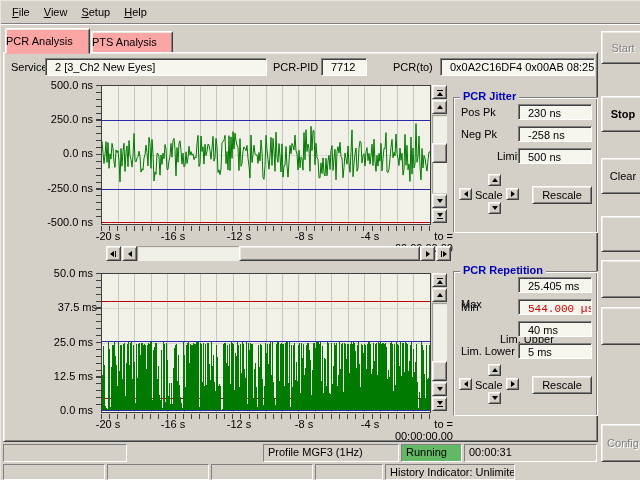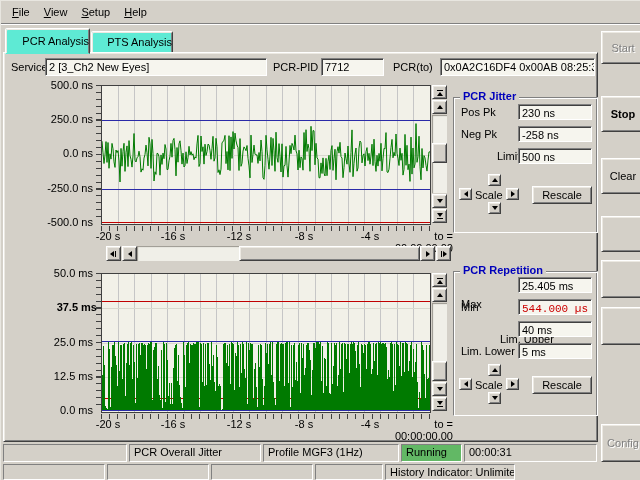--- a/index.html
+++ b/index.html
@@ -22,30 +22,30 @@
     background:#f6f5ee;border:1px solid;
     border-color:#808080 #ffffff #ffffff #808080;
     box-shadow:inset 1px 1px 0 #404040;
   }
   .btn{
     display:flex;align-items:center;justify-content:center;
     cursor:default;user-select:none;
   }
   .btn.disabled{color:#808080;text-shadow:1px 1px 0 #ffffff;}
   .field{
-    padding:2px 3px;overflow:hidden;white-space:nowrap;
+    padding:2px 9px;overflow:hidden;white-space:nowrap;
   }
   
   #menubar{left:0;top:0;width:640px;height:22px;display:flex;align-items:center;padding-left:4px;border-radius:11px;}
   .menu-item{padding:3px 7px;}
   
   .tab{
     border:1px solid;border-color:#ffffff #404040 transparent #ffffff;
     box-shadow:inset 1px 1px 0 #ece9e2, inset -1px 0 0 #808080;
-    background:#5eead4;display:flex;align-items:center;justify-content:flex-end;
+    background:#fca5a5;display:flex;align-items:center;justify-content:flex-start;
     border-top-left-radius:2px;border-top-right-radius:2px;
   }
   .tab.active{z-index:3;}
   
   #main-panel{
     left:2px;top:51px;width:595px;height:390px;background:#d4d0c8;
     border:1px solid;border-color:#ffffff #404040 #404040 #ffffff;
     box-shadow:inset 1px 1px 0 #ece9e2, inset -1px -1px 0 #808080;
   }
   .lbl{white-space:nowrap;}
@@ -103,21 +103,21 @@
   </div>
   <div class="abs tab" style="left:90px;top:30px;width:82px;height:22px;">
     <span>PTS Analysis</span>
   </div>
 
   <div id="main-panel" class="abs"></div>
 
   <span class="abs lbl" style="left:10px;top:60px;">Service</span>
   <div class="abs sunken field" style="left:44px;top:57px;width:222px;height:18px;"><span>2 [3_Ch2 New Eyes]</span></div>
   <span class="abs lbl" style="left:272px;top:60px;">PCR-PID</span>
-  <div class="abs sunken field" style="left:320px;top:57px;width:63px;height:18px;"><span>7712</span></div>
+  <div class="abs sunken field" style="left:320px;top:57px;width:46px;height:18px;"><span>7712</span></div>
   <span class="abs lbl" style="left:392px;top:60px;">PCR(to)</span>
   <div class="abs sunken field" style="left:439px;top:57px;width:155px;height:18px;"><span>0x0A2C16DF4  0x00AB  08:25:3</span></div>
 
   <span class="abs ylabel" style="left:24px;top:78px;">500.0 ns</span>
   <span class="abs ylabel" style="left:24px;top:112px;">250.0 ns</span>
   <span class="abs ylabel" style="left:24px;top:146px;">0.0 ns</span>
   <span class="abs ylabel" style="left:24px;top:181px;">-250.0 ns</span>
   <span class="abs ylabel" style="left:24px;top:215px;">-500.0 ns</span>
   <div class="abs ytick-strip" style="left:95px;top:84px;height:138px;"></div>
   <div class="abs plot" style="left:100px;top:84px;width:330px;height:140px;">
@@ -170,21 +170,21 @@
     <div class="abs raised btn" style="left:314px;top:0;width:15px;height:15px;">
         <span class="tri t-rt"></span>
       </div>
     <div class="abs raised btn" style="left:330px;top:0;width:15px;height:15px;">
         <span class="vbar"></span>
         <span class="tri t-rt"></span>
       </div>
   </div>
 
   <span class="abs ylabel" style="left:24px;top:266px;">50.0 ms</span>
-  <span class="abs ylabel" style="left:28px;top:300px;font-weight:bold;">37.5 ms</span>
+  <span class="abs ylabel" style="left:28px;top:300px;">37.5 ms</span>
   <span class="abs ylabel" style="left:24px;top:335px;">25.0 ms</span>
   <span class="abs ylabel" style="left:24px;top:369px;">12.5 ms</span>
   <span class="abs ylabel" style="left:24px;top:403px;">0.0 ms</span>
   <div class="abs ytick-strip" style="left:95px;top:272px;height:138px;"></div>
   <div class="abs plot" style="left:100px;top:272px;width:330px;height:140px;">
     <svg id="rep-svg" width="328" height="138">
         <path d="M16.4 0 V138 M32.8 0 V138 M49.2 0 V138 M65.6 0 V138 M82.0 0 V138 M98.4 0 V138 M114.8 0 V138 M131.2 0 V138 M147.6 0 V138 M164.0 0 V138 M180.4 0 V138 M196.8 0 V138 M213.2 0 V138 M229.6 0 V138 M246.0 0 V138 M262.4 0 V138 M278.8 0 V138 M295.2 0 V138 M311.6 0 V138 " stroke="#c6c6c6" stroke-width="1" fill="none" shape-rendering="crispEdges"></path>
         <path d="M0 34.5 H328 M0 69.0 H328 M0 103.5 H328 " stroke="#d9d8cf" stroke-width="1" fill="none" shape-rendering="crispEdges"></path>
         <line x1="0" x2="328" y1="27.6" y2="27.6" stroke="#c00000" stroke-width="1" shape-rendering="crispEdges"></line>
         <line x1="0" x2="328" y1="124.2" y2="124.2" stroke="#c00000" stroke-width="1" shape-rendering="crispEdges"></line>
@@ -284,21 +284,20 @@
       <span>Clear</span>
     </div>
   <div class="abs raised btn" style="left:600px;top:215px;width:44px;height:36px;"></div>
   <div class="abs raised btn" style="left:600px;top:259px;width:44px;height:38px;"></div>
   <div class="abs raised btn" style="left:600px;top:306px;width:44px;height:38px;"></div>
   <div class="abs raised btn disabled" style="left:600px;top:423px;width:44px;height:38px;">
       <span>Config</span>
     </div>
 
   <div class="abs status-panel" style="left:2px;top:443px;width:124px;height:18px;"><span></span></div>
-  <div class="abs status-panel" style="left:128px;top:443px;width:132px;height:18px;"><span>PCR Overall Jitter</span></div>
   <div class="abs status-panel" style="left:262px;top:443px;width:136px;height:18px;"><span>Profile MGF3 (1Hz)</span></div>
   <div class="abs status-panel" style="left: 400px; top: 443px; width: 61px; height: 18px; background: rgb(98, 184, 101);"><span>Running</span></div>
   <div class="abs status-panel" style="left:463px;top:443px;width:133px;height:18px;"><span>00:00:31</span></div>
 
   <div class="abs status-panel" style="left:2px;top:463px;width:102px;height:16px;"><span></span></div>
   <div class="abs status-panel" style="left:106px;top:463px;width:102px;height:16px;"><span></span></div>
   <div class="abs status-panel" style="left:210px;top:463px;width:102px;height:16px;"><span></span></div>
   <div class="abs status-panel" style="left:314px;top:463px;width:68px;height:16px;"><span></span></div>
   <div class="abs status-panel" style="left:384px;top:463px;width:130px;height:16px;"><span>History Indicator: Unlimited</span></div>
 

